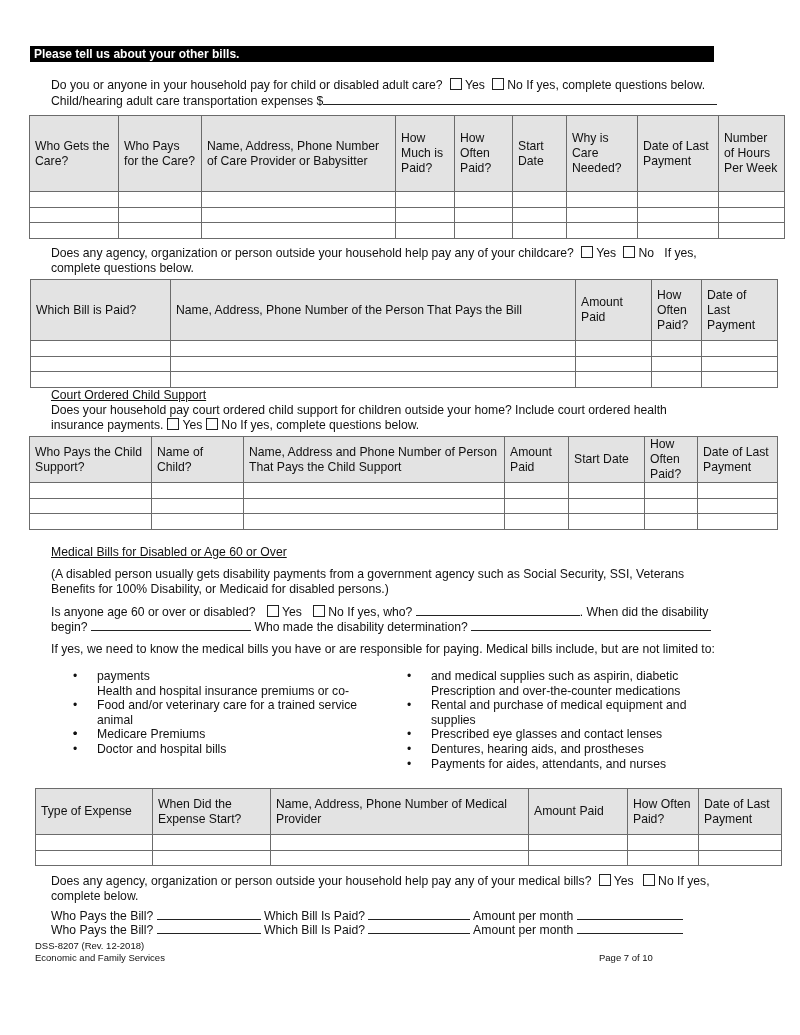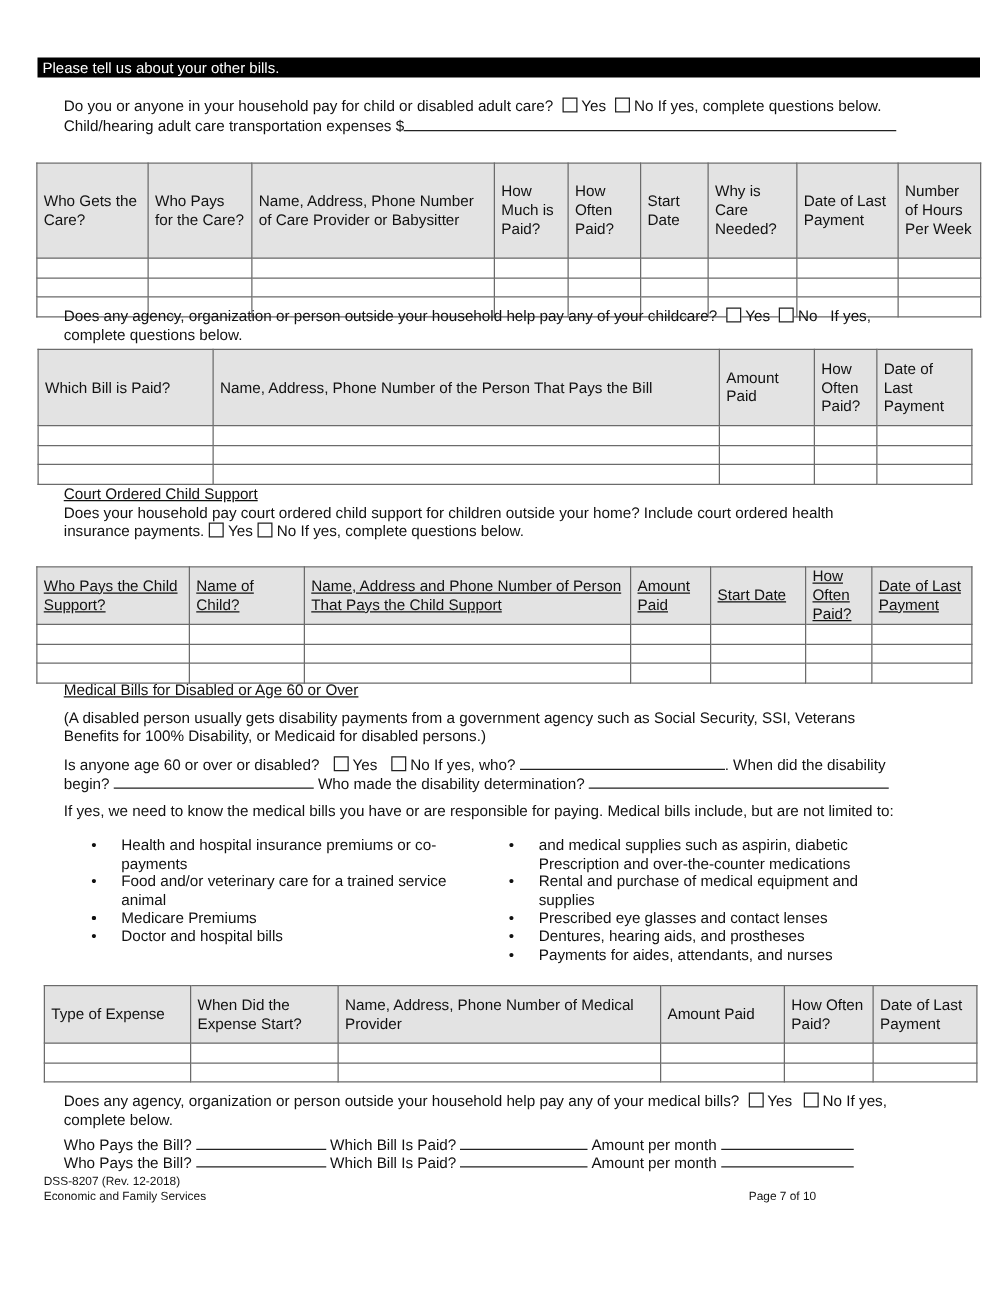--- a/index.html
+++ b/index.html
@@ -1,20 +1,20 @@
 <!DOCTYPE html>
 <html><head>
 <meta charset="utf-8">
 <style>
   html, body { margin:0; padding:0; background:#ffffff; }
   body { width:800px; height:1035px; position:relative; overflow:hidden;
          font-family:"Liberation Sans", sans-serif; color:#111; font-size:12.2px; }
   .abs { position:absolute; }
-  .banner { left:30px; top:46px; width:754px; height:16px; background:#000; color:#fff;
-            font-size:12px; line-height:16px; padding-left:4px; box-sizing:border-box; }
+  .banner { left:30px; top:46px; width:684px; height:16px; background:#000; color:#fff;
+            font-size:12px; line-height:16px; padding-left:4px; box-sizing:border-box;font-weight:bold; }
   .line { position:absolute; left:51px; white-space:nowrap; line-height:15px; }
   .cb { display:inline-block; width:10px; height:10px; border:1px solid #222; vertical-align:-1px;
         margin:0 3px 0 4px; background:#fff; }
   .blank { display:inline-block; border-bottom:1px solid #222; height:11px; vertical-align:baseline; }
   .underline { text-decoration:underline; }
   table.grid { position:absolute; border-collapse:collapse; table-layout:fixed; }
   table.grid td, table.grid th { border:1.5px solid #6b6b6b; padding:0 5px; font-weight:normal;
         font-size:12.2px; line-height:15px; text-align:left; vertical-align:middle; }
   table.grid th { background:#e3e3e3; }
   table.grid td { background:#fff; height:13px; }
@@ -31,21 +31,21 @@
 <div class="line" style="top:78px;">
   <span>Do you or anyone in your household pay for child or disabled adult care?</span>
   <span class="cb"></span><span>Yes</span>
   <span class="cb"></span><span>No</span>
   <span>If yes, complete questions below.</span>
 </div>
 <div class="line" style="top:93px;">
   <span>Child/hearing adult care transportation expenses $</span><span class="blank" style="width:394px;"></span>
 </div>
 
-<table class="grid" id="t1" style="left:29px; top:130px; width:755px;">
+<table class="grid" id="t1" style="left:29px; top:115px; width:755px;">
   <colgroup>
       <col style="width:89px">
       <col style="width:83px">
       <col style="width:194px">
       <col style="width:59px">
       <col style="width:58px">
       <col style="width:54px">
       <col style="width:71px">
       <col style="width:81px">
       <col style="width:66px">
@@ -150,21 +150,21 @@
     </tbody>
 </table>
 
 <div class="line underline" style="top:388px;">Court Ordered Child Support</div>
 <div class="line" style="top:403px;">Does your household pay court ordered child support for children outside your home? Include court ordered health</div>
 <div class="line" style="top:418px;">
   <span>insurance payments.</span><span class="cb"></span><span>Yes</span><span class="cb"></span><span>No</span>
   <span>If yes, complete questions below.</span>
 </div>
 
-<table class="grid" id="t3" style="left:29px; top:453px; width:748px;text-decoration:underline;">
+<table class="grid" id="t3" style="left:29px; top:436px; width:748px;">
   <colgroup>
       <col style="width:122px">
       <col style="width:92px">
       <col style="width:261px">
       <col style="width:64px">
       <col style="width:76px">
       <col style="width:53px">
       <col style="width:80px">
     </colgroup>
   <thead>
@@ -223,22 +223,22 @@
   <span>begin?</span>
   <span class="blank" style="width:160px;"></span>
   <span>Who made the disability determination?</span>
   <span class="blank" style="width:240px;"></span>
 </div>
 <div class="line" style="top:642px;">If yes, we need to know the medical bills you have or are responsible for paying. Medical bills include, but are not limited to:</div>
 
 <ul class="bul" id="bl" style="left:97px; top:669px; width:300px;">
     <li>
       <span class="dot">•</span>
+      <div>payments</div>
       <div>Health and hospital insurance premiums or co-</div>
-      <div>payments</div>
     </li>
     <li>
       <span class="dot">•</span>
       <div>Food and/or veterinary care for a trained service</div>
       <div>animal</div>
     </li>
     <li>
       <span class="dot">•</span>
     </li>
     <li>

